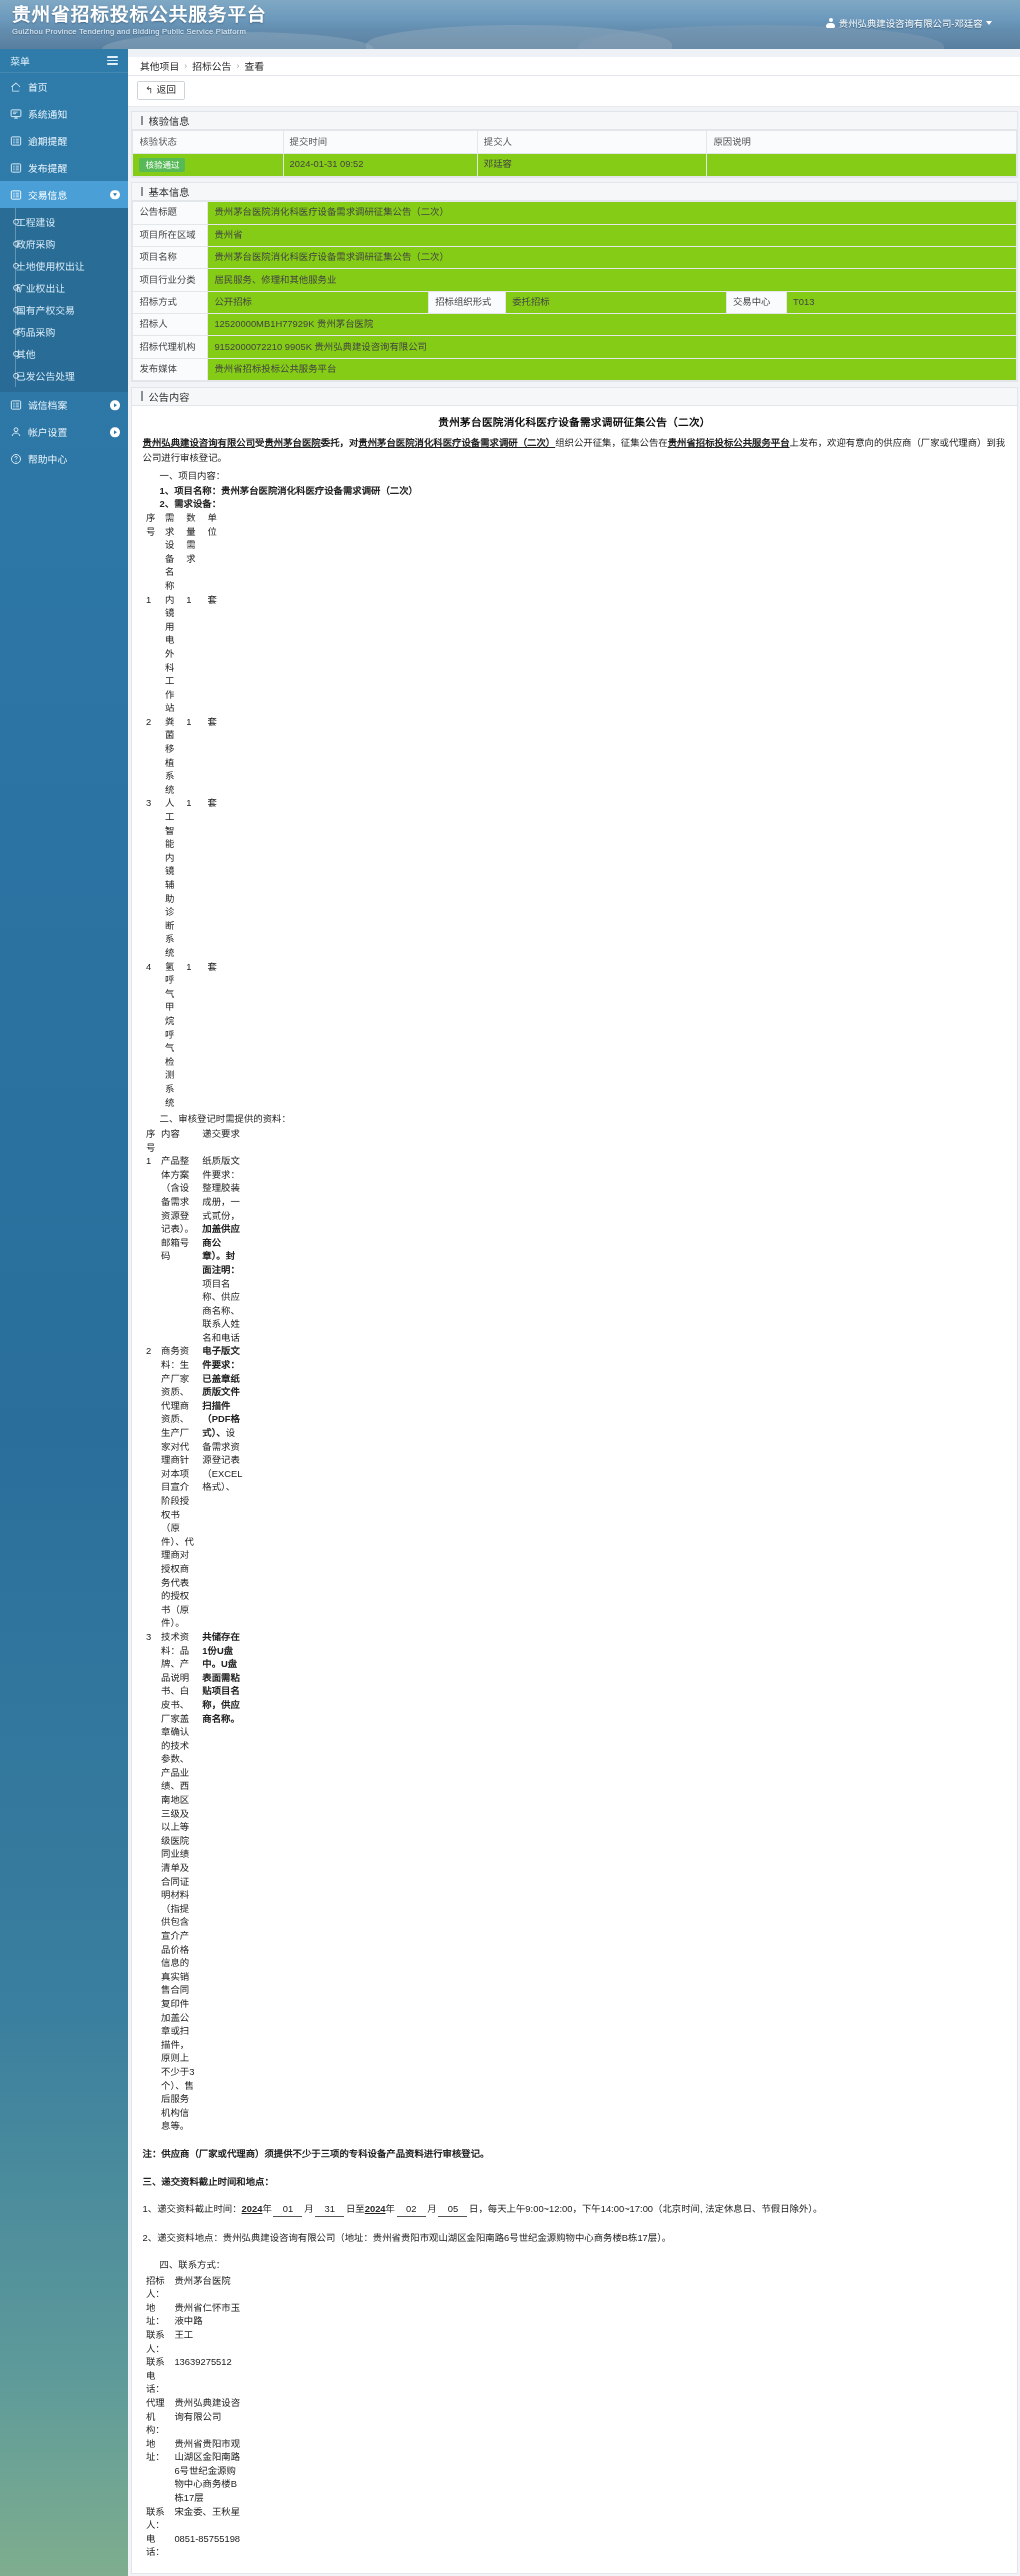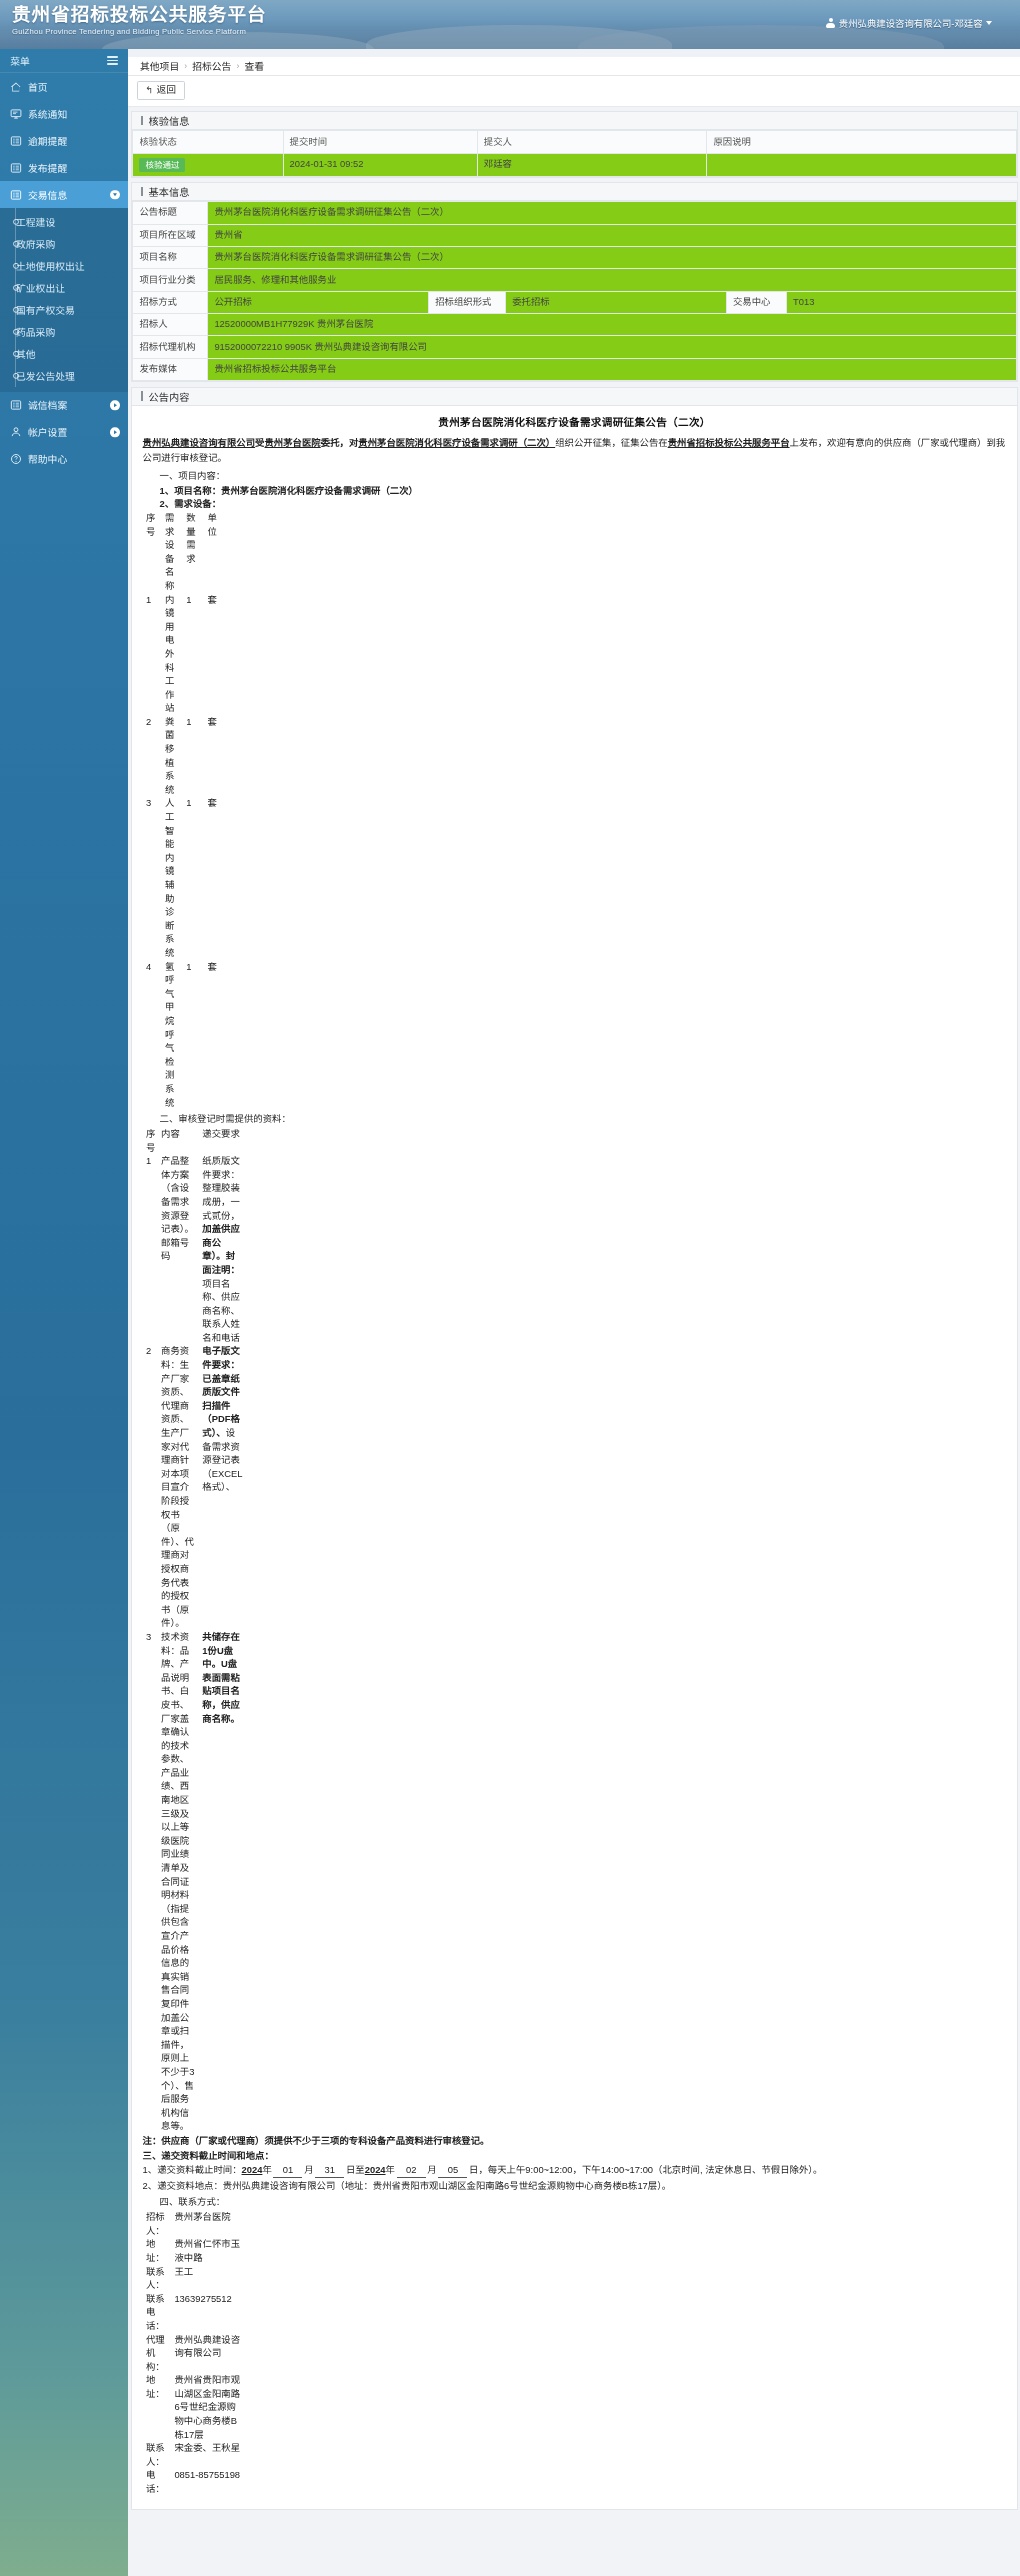--- a/index.html
+++ b/index.html
@@ -122,21 +122,21 @@
   .notice { background:#ffffff; padding:6.8px 10.2px 13.6px 10.2px; font-size:9.4px; color:#222; line-height:13.6px; }
   .notice-title {
     text-align:center; font-weight:bold; font-size:10.6px; color:#111;
     margin:3.4px 0 6.8px 0; letter-spacing:0.3px;
   }
   .lead { font-size:9.4px; line-height:14.5px; text-indent:0; margin-bottom:3.4px; }
   .u { text-decoration:underline; font-weight:bold; }
   .b { font-weight:bold; }
   .sec { font-weight:normal; margin:2.6px 0 1.7px 0; padding-left:17px; }
   .sub { font-weight:bold; padding-left:17px; }
-  .flat { margin:1px 0; }
+  .flat { margin:14px 0; }
 
   
   table.nt { border-collapse:collapse; font-size:9.4px; table-layout:fixed; }
   table.nt td, table.nt th {
     vertical-align:top; padding:0 3.4px; line-height:13.6px;
     font-weight:normal; text-align:left; color:#222; border:0;
   }
   table.nt.t1 { width:85px; }
   table.nt.t1 .c1{width:15.3px;} table.nt.t1 .c2{width:17px;}
   table.nt.t1 .c3{width:17px;} table.nt.t1 .c4{width:18.7px;}

